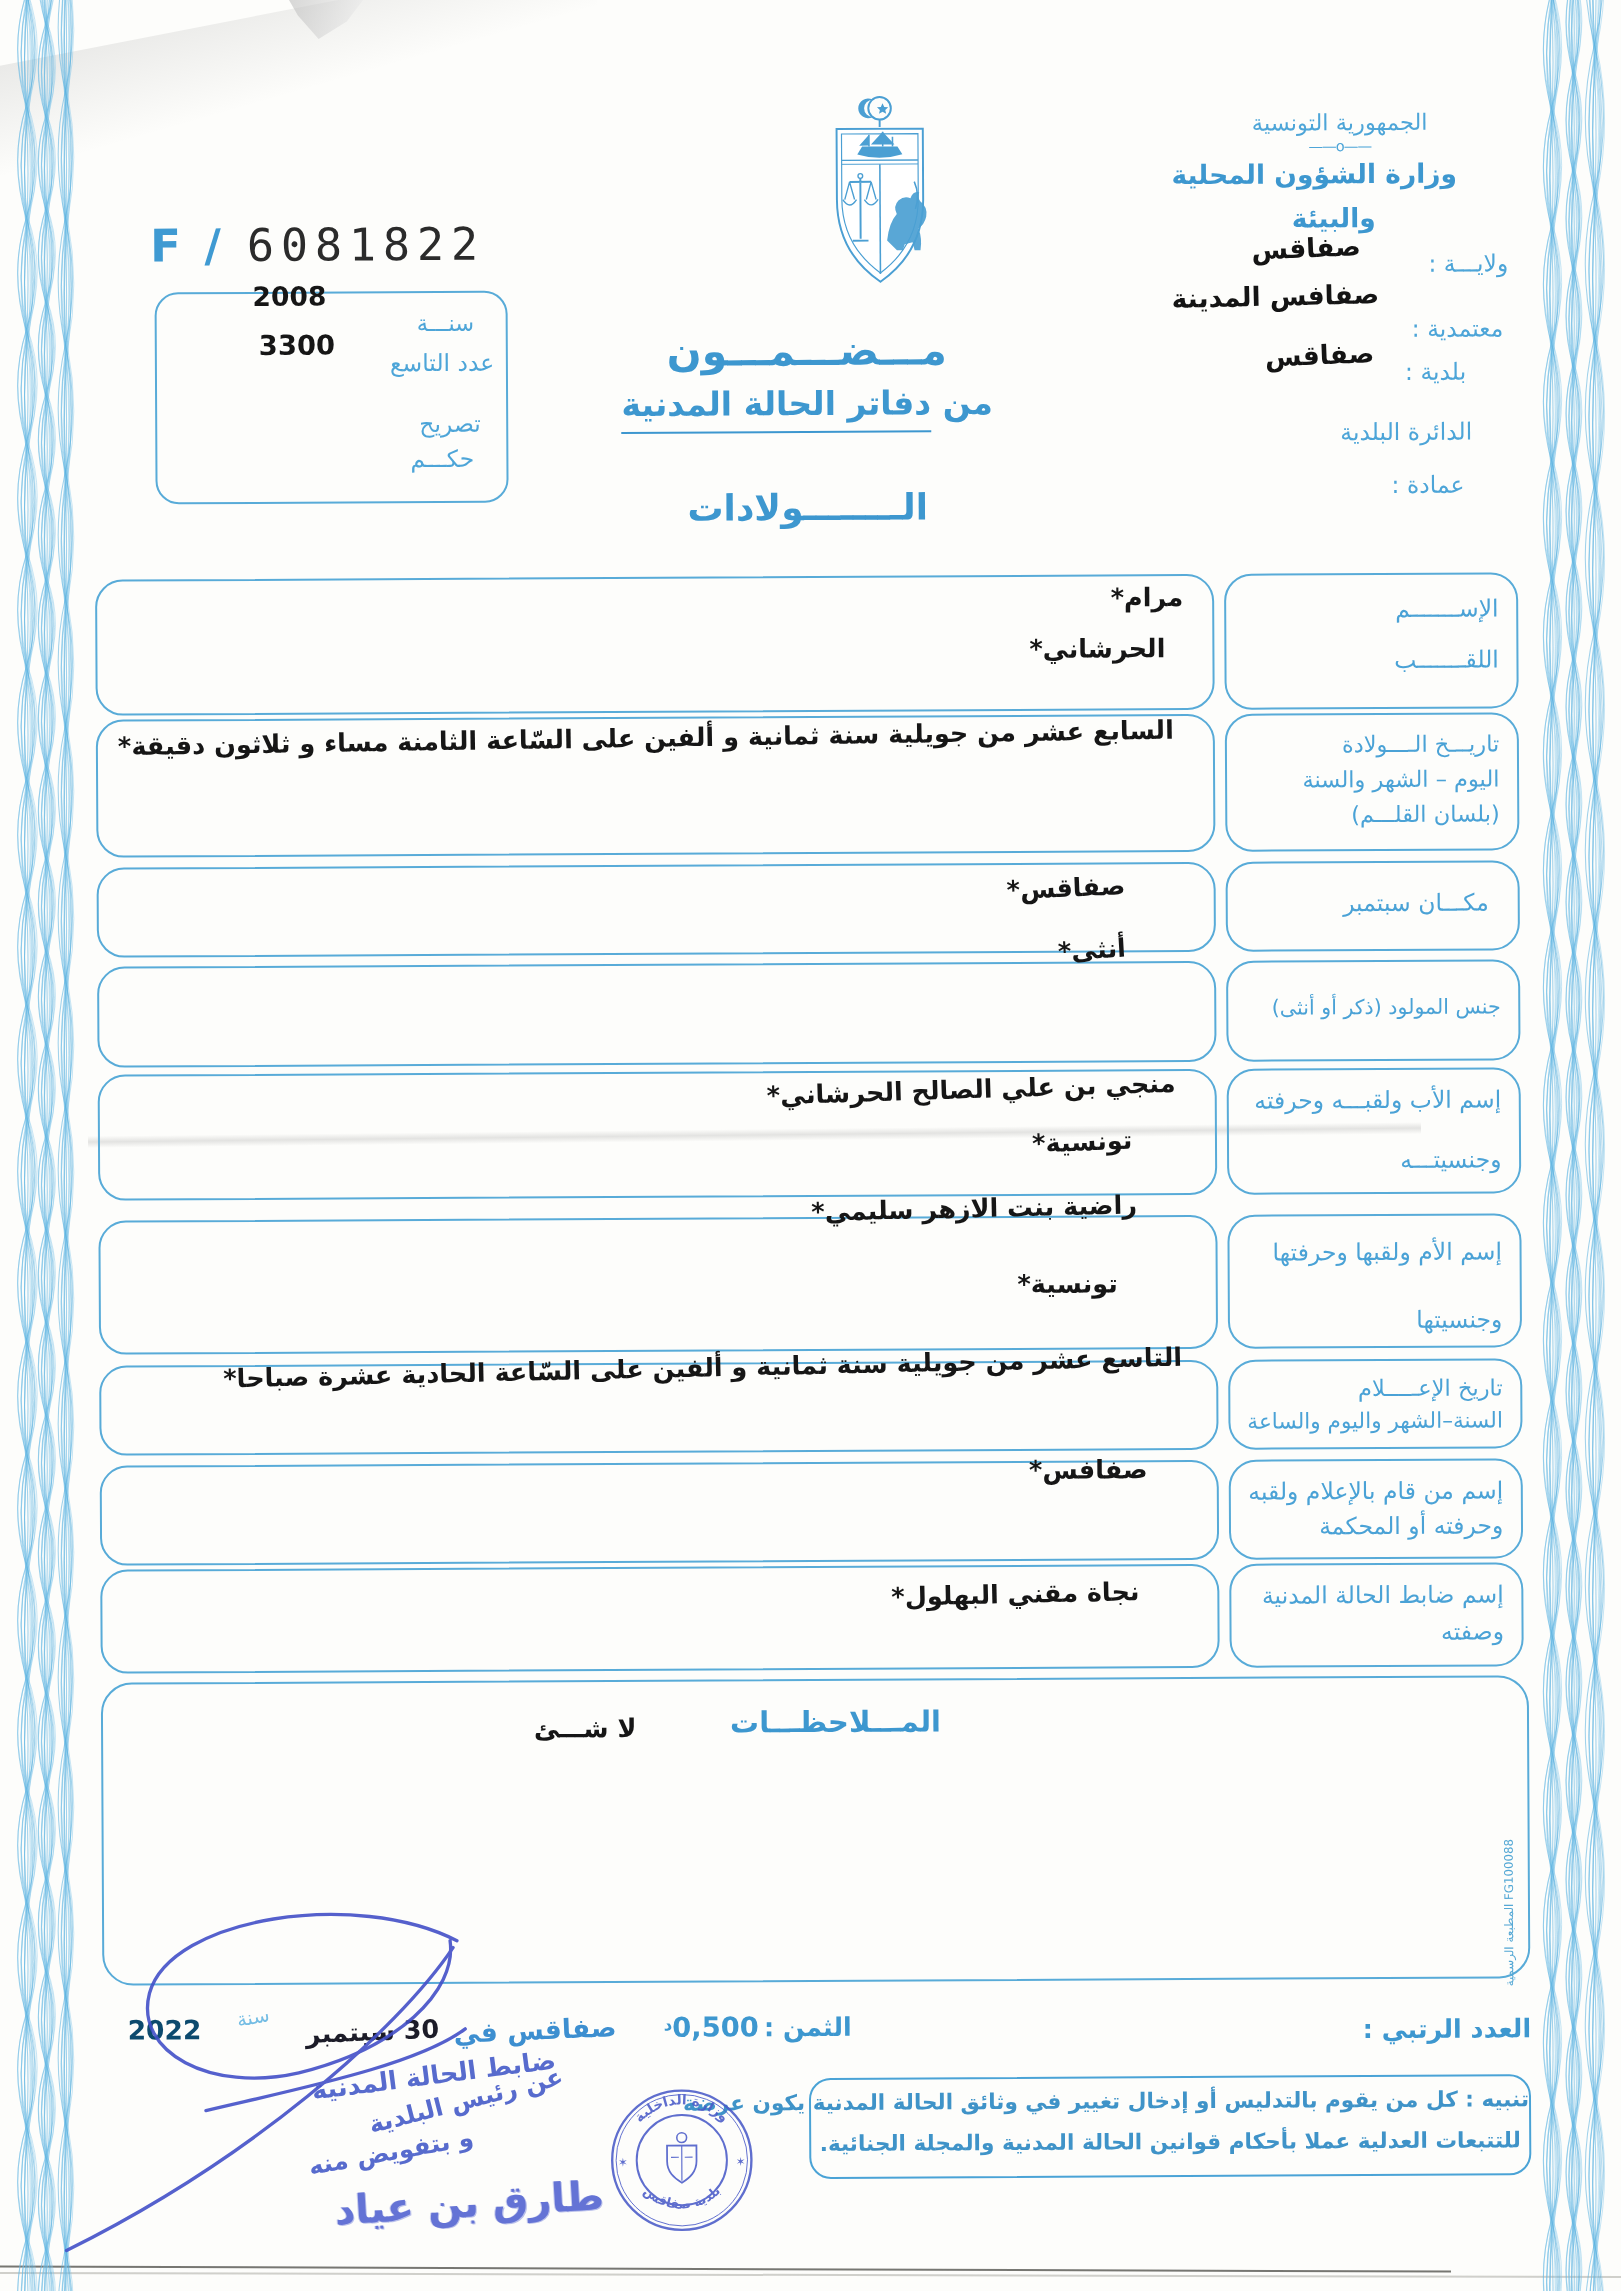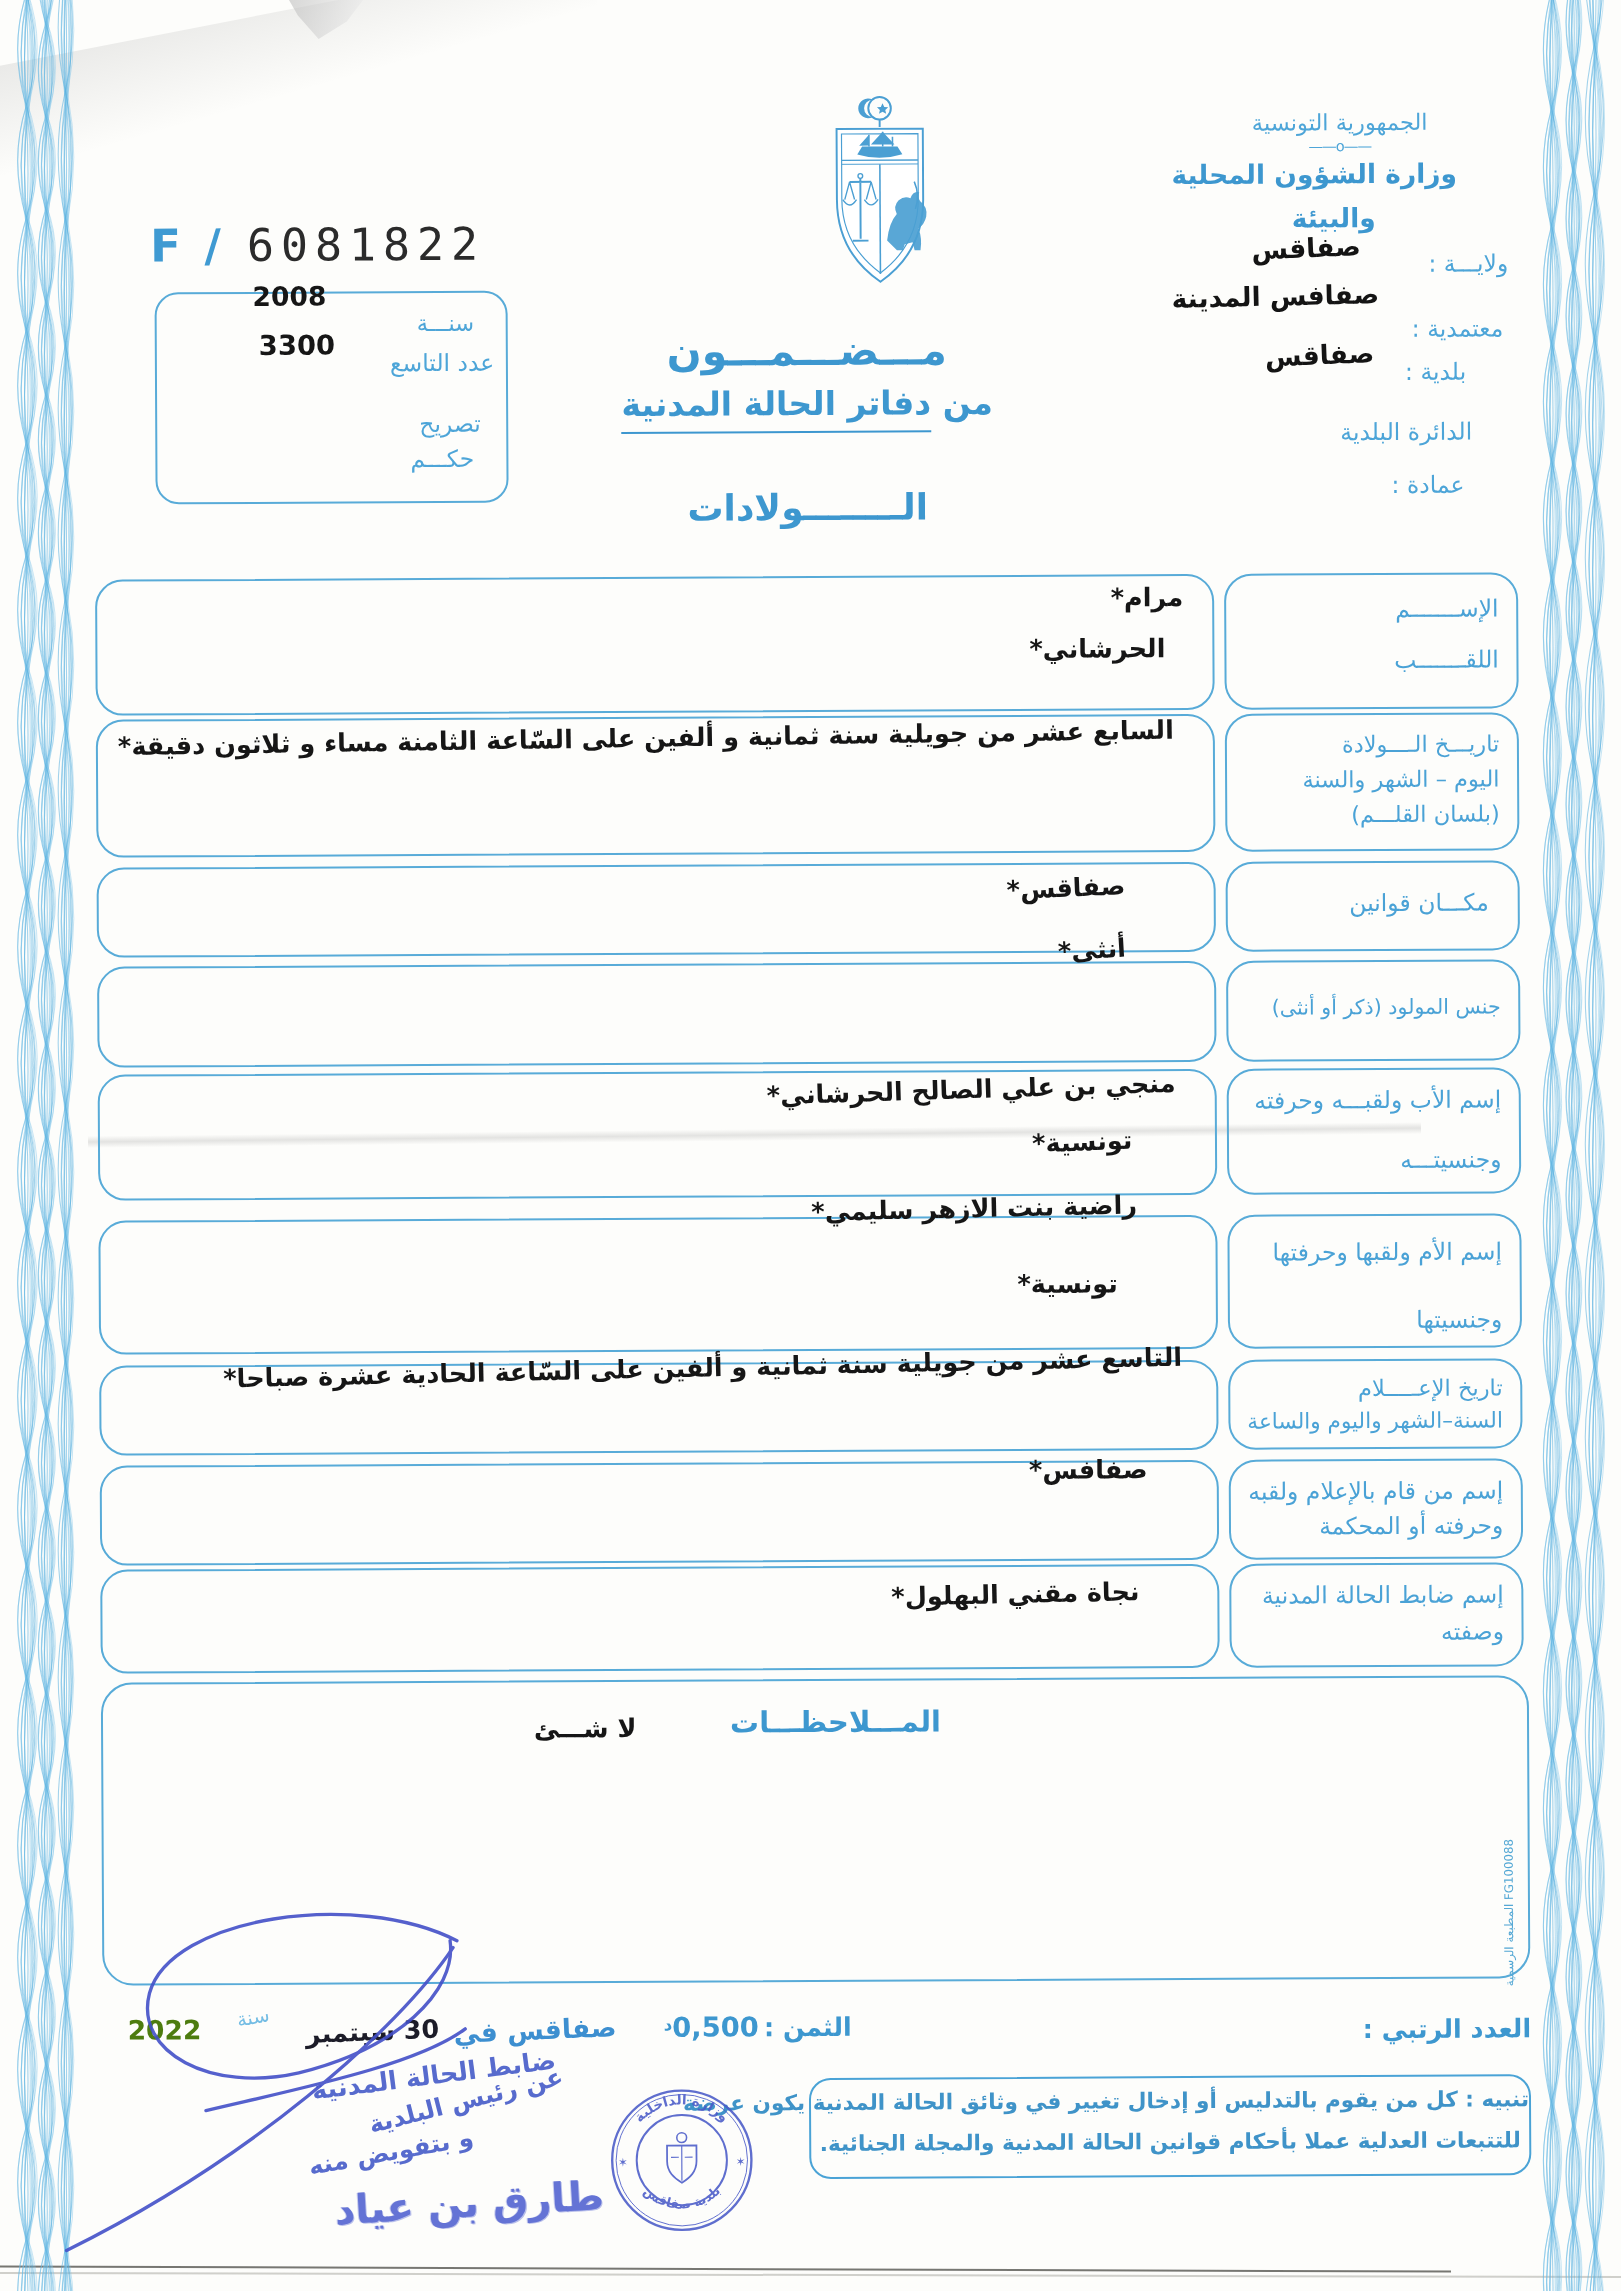--- a/index.html
+++ b/index.html
@@ -211,21 +211,21 @@
   <div class="box lbox" style="top:716px;height:134px;">
     <span class="lbl" style="top:15.7px;font-size:22.5px;">تاريـــخ الــــولادة</span>
     <span class="lbl" style="top:51px;font-size:22.5px;">اليوم – الشهر والسنة</span>
     <span class="lbl" style="top:86px;font-size:22.5px;">(بلسان القلـــم)</span>
   </div>
 
   <div class="box vbox" style="top:864px;height:86px;">
     <span class="val" style="right:88px;top:7.8px;transform:rotate(-2deg);">صفاقس*</span>
   </div>
   <div class="box lbox" style="top:864px;height:86px;">
-    <span class="lbl" style="top:25.5px;right:29px;">مكـــان قوانين</span>
+    <span class="lbl" style="top:25.5px;right:29px;">مكـــان سبتمبر</span>
   </div>
 
   <div class="box vbox" style="top:963px;height:97px;">
     <span class="val" style="right:88px;top:-29px;transform:rotate(-3deg);">أنثى*</span>
   </div>
   <div class="box lbox" style="top:963px;height:97px;">
     <span class="lbl" style="top:33px;font-size:20.6px;">جنس المولود (ذكر أو أنثى)</span>
   </div>
 
   <div class="box vbox" style="top:1071px;height:122px;">
@@ -283,21 +283,21 @@
   <div class="abs" style="left:659px;top:2011px;direction:rtl;white-space:nowrap;">
     <span style="font-size:25.5px;font-weight:700;color:#3d97cf;">الثمن :</span>
     <span style="font-size:27.4px;font-weight:700;color:#3d97cf;">0,500</span><sup class="dinar">د</sup>
   </div>
 
   <div class="abs" style="left:328px;top:2013px;width:284px;direction:rtl;white-space:nowrap;">
     <span style="font-size:26.5px;font-weight:700;color:#3d8fd0;display:inline-block;transform:rotate(-2deg);">صفاقس في</span>
     <span style="font-size:25.5px;font-weight:700;color:#1c1c28;display:inline-block;transform:rotate(-2deg);margin-right:9.8px;">30 سبتمبر</span>
   </div>
   <div class="abs" style="left:232px;top:2003px;font-size:19.6px;color:#74bde4;transform:rotate(-10deg);">سنة</div>
-  <div class="abs" style="left:123px;top:2011px;font-size:26.5px;font-weight:700;color:#4d7c0f;">2022</div>
+  <div class="abs" style="left:123px;top:2011px;font-size:26.5px;font-weight:700;color:#0c4a6e;">2022</div>
 
   <div style="position:absolute;left:804px;top:2078px;width:718px;height:97px;border:2.9px solid #4aa3d6;border-radius:21.6px;">
     <div style="position:absolute;top:9.8px;width:100%;text-align:center;font-size:21.6px;font-weight:600;color:#3f93c8;direction:rtl;white-space:nowrap;">تنبيه : كل من يقوم بالتدليس أو إدخال تغيير في وثائق الحالة المدنية يكون عرضة</div>
     <div style="position:absolute;top:51px;width:100%;text-align:center;font-size:21.6px;font-weight:600;color:#3f93c8;direction:rtl;white-space:nowrap;">للتتبعات العدلية عملا بأحكام قوانين الحالة المدنية والمجلة الجنائية.</div>
   </div>
 
   <div class="stamp-blue" style="left:306px;top:2058px;font-size:25.5px;transform:rotate(-7deg);">ضابط الحالة المدنية</div>
   <div class="stamp-blue" style="left:361px;top:2084px;font-size:24.5px;transform:rotate(-14deg);">عن رئيس البلدية</div>
   <div class="stamp-blue" style="left:302px;top:2135px;font-size:24.5px;transform:rotate(-10deg);">و بتفويض منه</div>
   <div class="stamp-blue" style="left:329px;top:2178px;font-size:40px;letter-spacing:4.9px;color:#5868d2;transform:rotate(-3deg);

